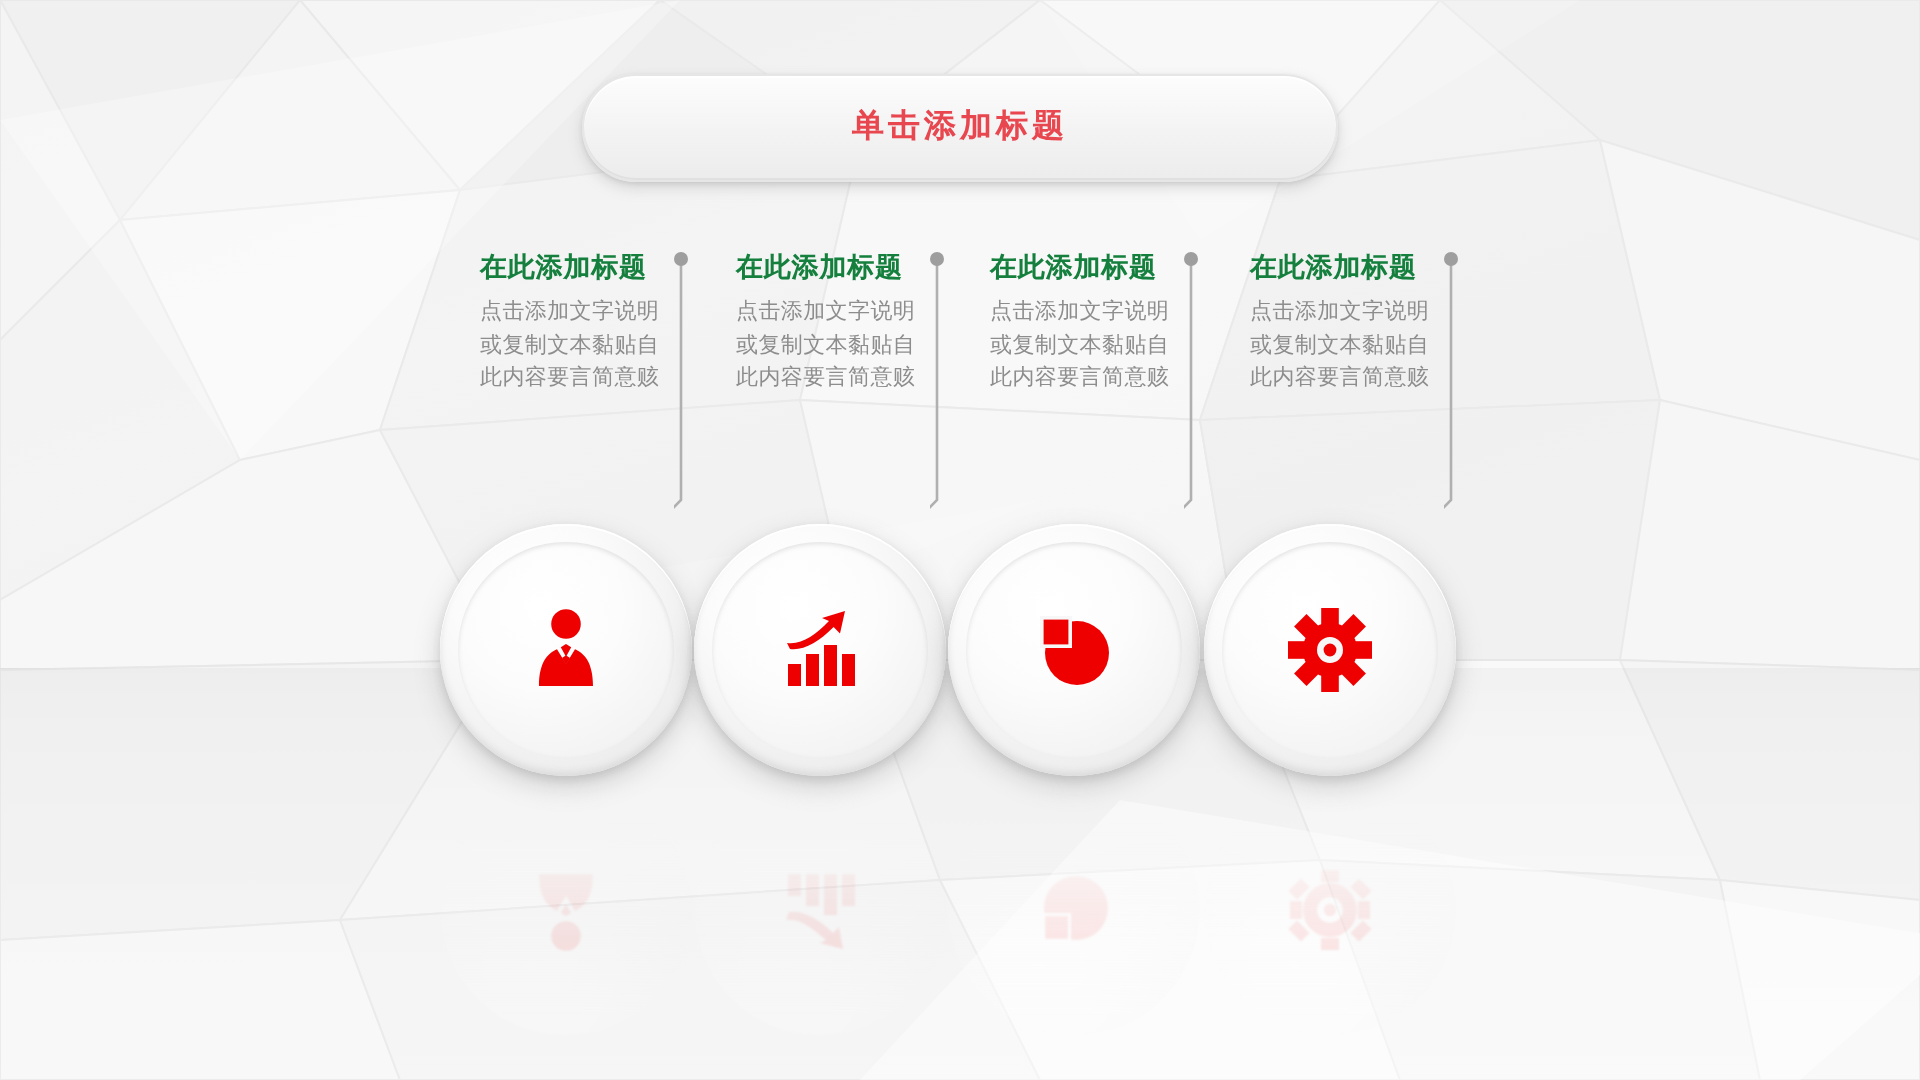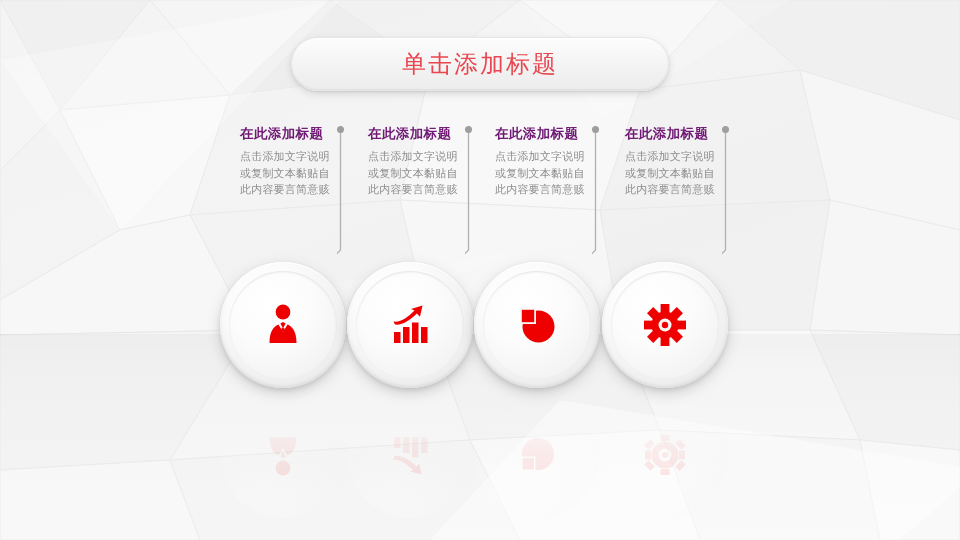--- a/index.html
+++ b/index.html
@@ -63,37 +63,37 @@
       0 -1px 0 0 #e0e0e0 inset,
       0 3px 7px rgba(140,140,140,.28),
       0 1px 2px rgba(150,150,150,.25);
     border: 1px solid #e6e6e6;
     box-sizing: border-box;
     display: flex;
     align-items: center;
     justify-content: center;
   }
   .title-pill .title-text {
-    font-size: 24px;
-    font-weight: normal;
+    font-size: 16px;
+    font-weight: bold;
     color: #e8474f;
     letter-spacing: 2px;
     line-height: 1;
   }
 
   
   .text-block {
     position: absolute;
     width: 106px;
     top: 126px;
   }
   .tb-head {
     font-size: 13.5px;
     font-weight: bold;
-    color: #701a75;
+    color: #15803d;
     line-height: 16px;
     letter-spacing: .4px;
     white-space: nowrap;
   }
   .tb-body {
     margin-top: 6px;
     font-size: 11px;
     color: #8d8d8d;
     line-height: 16.5px;
     letter-spacing: .2px;

